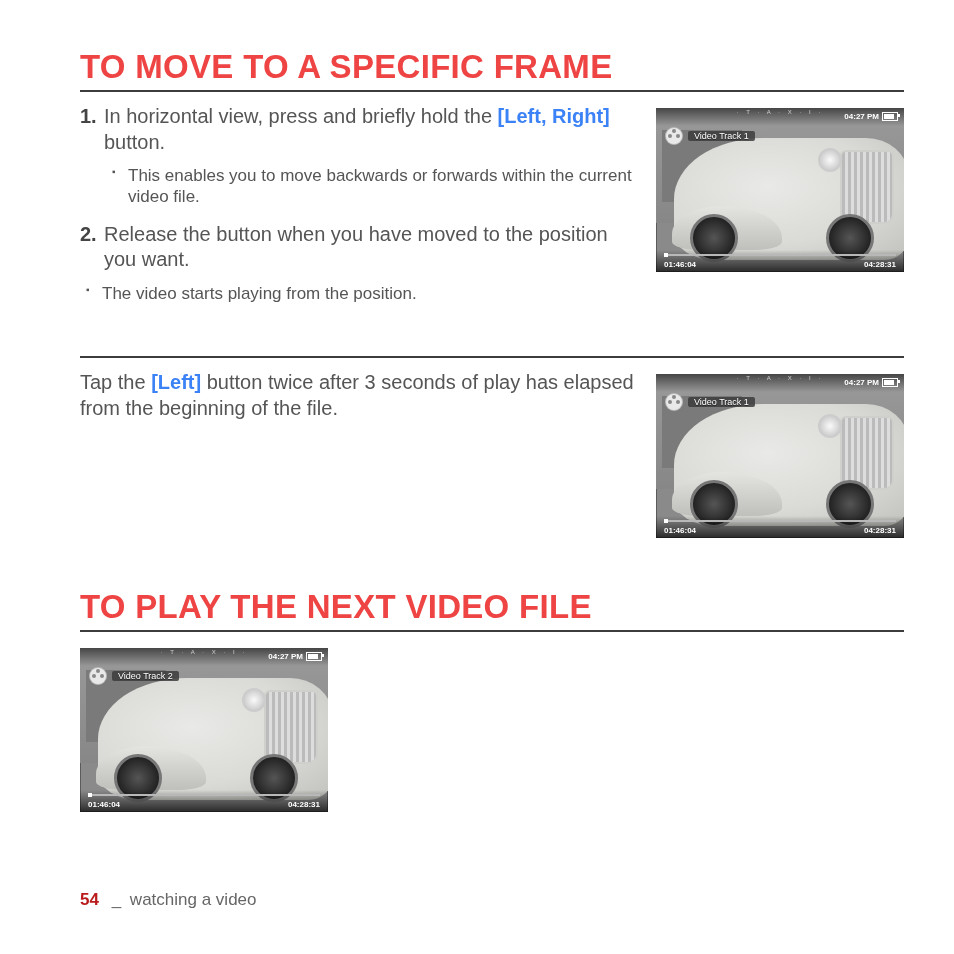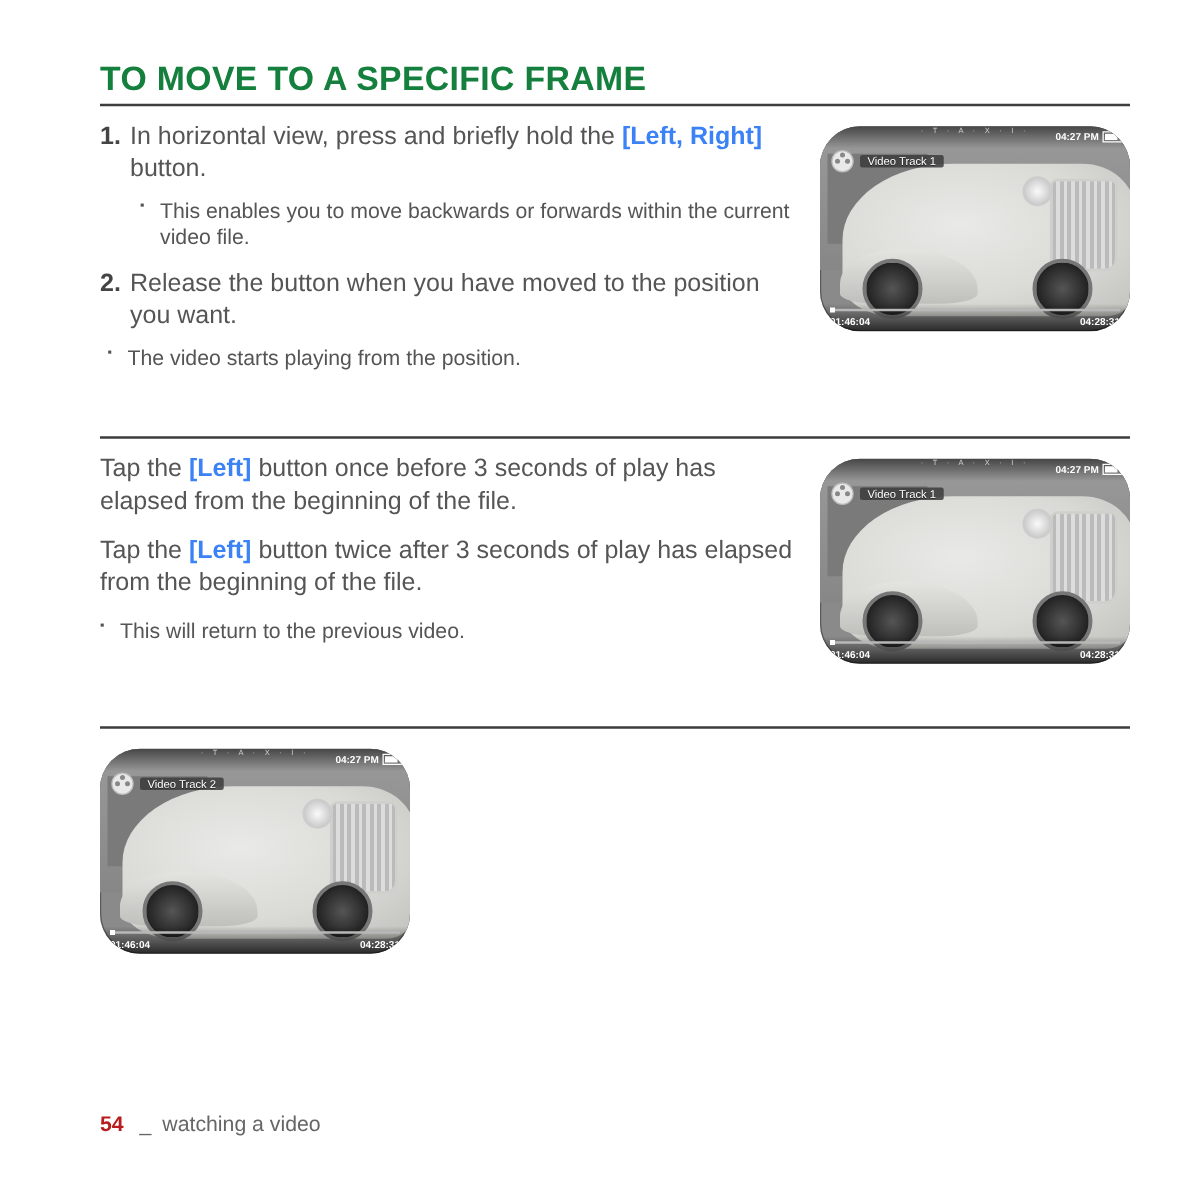--- a/index.html
+++ b/index.html
@@ -14,24 +14,24 @@
   .page {
     padding: 48px 50px 30px 80px;
     box-sizing: border-box;
     position: relative;
     height: 954px;
   }
   .section {
     margin-bottom: 38px;
   }
   .section-heading {
-    font-size: 27px;
+    font-size: 33px;
     font-weight: bold;
     letter-spacing: 0.3px;
-    color: #15803d;
+    color: #ef4444;
     margin: 0 0 4px 0;
   }
   .rule {
     border: none;
     border-top: 2px solid #3d3d3d;
     margin: 0 0 12px 0;
   }
   .sec-body {
     display: flex;
     align-items: flex-start;
@@ -77,21 +77,20 @@
   .thumb-col {
     padding-top: 4px;
   }
   .thumb {
     width: 248px;
     height: 164px;
     background: #8a8a8a;
     position: relative;
     overflow: hidden;
     box-shadow: 0 0 0 1px #5b5b5b inset;
-    border-radius: 32px;
   }
   .sky { position:absolute; top:0; left:0; right:0; height:70%; background: linear-gradient(#9a9a9a,#878787); }
   .bldg { position:absolute; left:6px; top:22px; width:80px; height:72px; background:#7a7a7a; }
   .car {
     position: absolute;
     left: 18px; right: -4px; top: 30px; bottom: 12px;
     background: radial-gradient(ellipse at 40% 40%, #e9e9e7 0%, #dadad6 55%, #c0c0bc 100%);
     border-radius: 38% 18% 10% 18% / 50% 30% 18% 22%;
   }
   .fender {
@@ -220,26 +219,22 @@
         </div>
       </div>
     </div>
   </div>
 
   <div class="section">
     <hr class="rule">
     <div class="sec-body">
       <div class="text-col">
         <p class="para">
-          <span>Tap the </span><strong class="kw">[Left]</strong><span> button once before 3 seconds of play has elapsed from the beginning of the file.</span>
-        </p>
-        <p class="para">
           <span>Tap the </span><strong class="kw">[Left]</strong><span> button twice after 3 seconds of play has elapsed from the beginning of the file.</span>
         </p>
-        <p class="sub" style="margin-left:0">This will return to the previous video.</p>
       </div>
       <div class="thumb-col">
         <div class="thumb">
           <div class="sky"></div>
             <div class="bldg"></div>
           <div class="car"></div>
             <div class="fender"></div>
             <div class="grille"></div>
             <div class="headlamp"></div>
           <div class="wheel w1"></div>
@@ -265,20 +260,21 @@
               </div>
             <span class="time-l">01:46:04</span>
             <span class="time-r">04:28:31</span>
           </div>
         </div>
       </div>
     </div>
   </div>
 
   <div class="section" style="margin-top:50px">
+    <h2 class="section-heading">TO PLAY THE NEXT VIDEO FILE</h2>
     <hr class="rule">
     <div class="sec-body">
       <div class="thumb-col">
         <div class="thumb">
           <div class="sky"></div>
             <div class="bldg"></div>
           <div class="car"></div>
             <div class="fender"></div>
             <div class="grille"></div>
             <div class="headlamp"></div>

